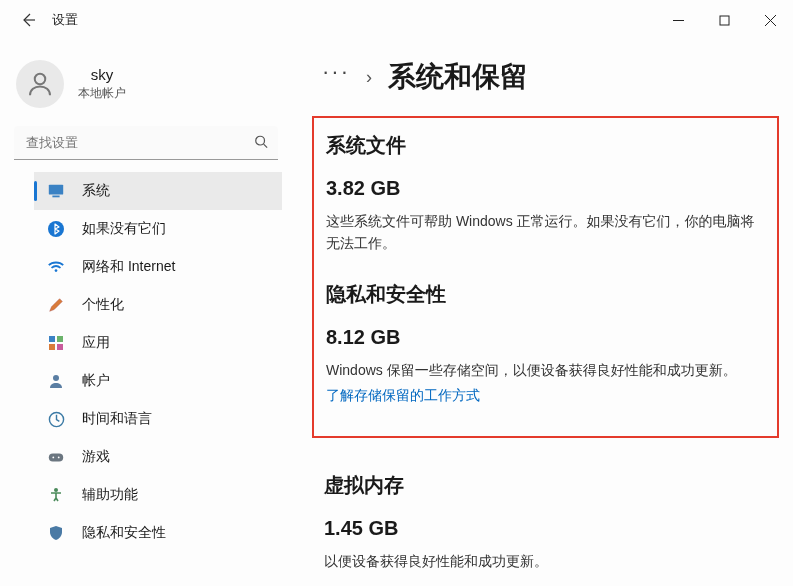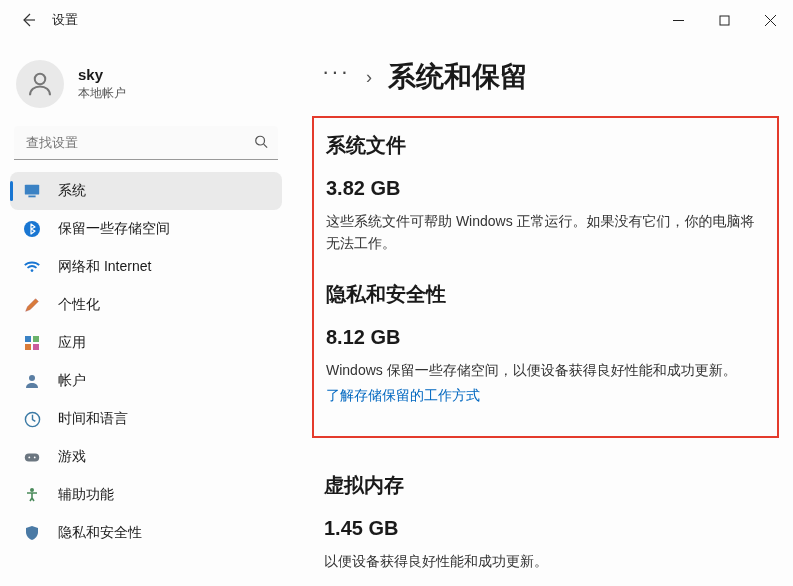--- a/index.html
+++ b/index.html
@@ -58,21 +58,21 @@
     padding: 10px 6px 18px 6px;
   }
   .avatar {
     width: 48px; height: 48px;
     border-radius: 50%;
     background: #e9e9e9;
     display: flex; align-items: center; justify-content: center;
     color: #6d6d6d;
   }
   .user-text { margin-left: 14px; }
-  .user-name { font-weight: 700; font-size: 15px; }
+  .user-name { font-weight: 400; font-size: 15px; text-align: center; }
   .user-sub { font-size: 12px; color: #555; margin-top: 2px; }
   .search-wrap {
     position: relative;
     margin: 0 4px 12px 4px;
   }
   .search-input {
     width: 100%;
     height: 34px;
     border: none;
     border-bottom: 1px solid #999;
@@ -90,25 +90,26 @@
     color: #555;
     pointer-events: none;
     font-size: 14px;
   }
   .nav { margin-top: 6px; }
   .nav-item {
     display: flex;
     align-items: center;
     height: 38px;
     padding: 0 10px 0 12px;
-    border-radius: 8px;
+    border-radius: 0;
     cursor: pointer;
     font-size: 14px;
     color: #1a1a1a;
     position: relative;
+    margin-left: 24px;
   }
   .nav-item.selected {
     background: #eaeaea;
   }
   .nav-item.selected::before {
     content: "";
     position: absolute;
     left: 0; top: 9px; bottom: 9px;
     width: 3px;
     background: #1976d2;
@@ -250,21 +251,21 @@
         </span>
         <span>系统</span>
       </div>
       <div class="nav-item">
         <span class="nav-icon">
           <svg width="16" height="16" viewBox="0 0 16 16">
               <circle cx="8" cy="8" r="8" fill="#1976d2"></circle>
               <path d="M7 3v10l4-3-4-2 4-2-4-3z" fill="none" stroke="#fff" stroke-width="1.2" stroke-linejoin="round"></path>
             </svg>
         </span>
-        <span>保留一些存储空间</span>
+        <span>如果没有它们</span>
       </div>
       <div class="nav-item">
         <span class="nav-icon">
           <svg width="18" height="18" viewBox="0 0 20 20">
               <path d="M2 8c4-4 12-4 16 0" fill="none" stroke="#1976d2" stroke-width="2"></path>
               <path d="M5 11c3-2.5 7-2.5 10 0" fill="none" stroke="#1976d2" stroke-width="2"></path>
               <circle cx="10" cy="14" r="1.5" fill="#1976d2"></circle>
             </svg>
         </span>
         <span>网络和 Internet</span>

